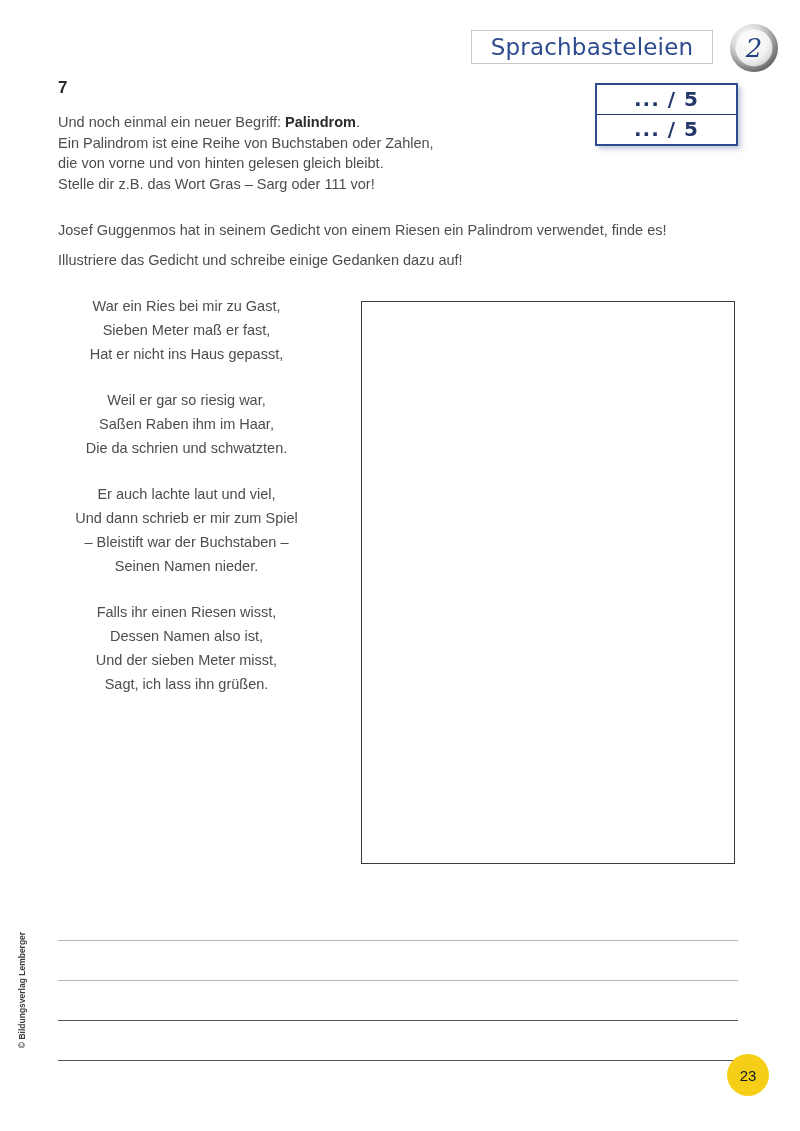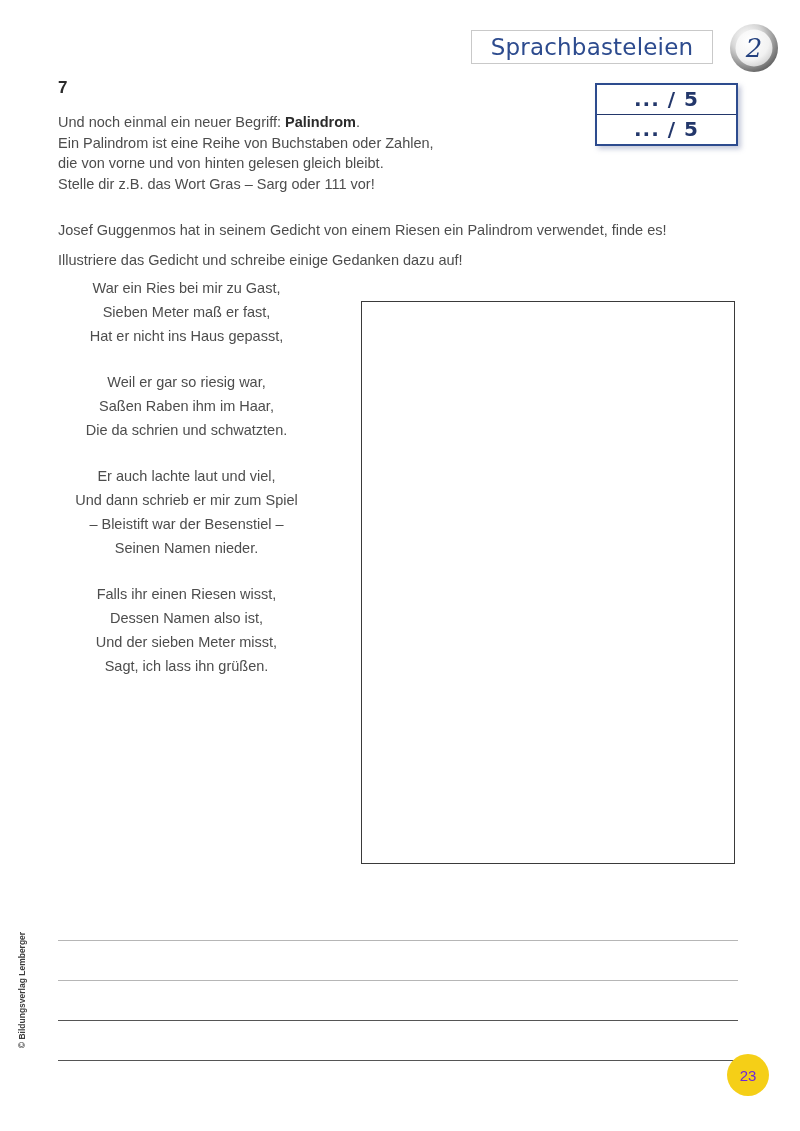--- a/index.html
+++ b/index.html
@@ -106,21 +106,21 @@
     white-space: nowrap;
   }
   .instr-line b { color: #2b2b2b; font-weight: bold; }
   #instr-guggenmos { margin-top: 26px; }
   #instr-illustrate { margin-top: 9px; }
 
   
   #poem {
     position: absolute;
     left: 40px;
-    top: 276px;
+    top: 294px;
     width: 293px;
     text-align: center;
   }
   .stanza { margin-bottom: 22px; }
   .poem-line {
     font-size: 14.5px;
     line-height: 24px;
     color: #4d4d4d;
     white-space: nowrap;
   }
@@ -177,21 +177,21 @@
     margin-left: -21px;
     margin-top: -21px;
     border-radius: 50%;
     background: #f5cf17;
     display: flex;
     align-items: center;
     justify-content: center;
   }
   #page-number-text {
     font-size: 15px;
-    color: #6d28d9;
+    color: #0f172a;
     font-family: "Liberation Sans", sans-serif;
   }
 </style>
 </head>
 <body>
 
 <div id="header-area">
 
   <div id="title-box">
     <span id="title-text">Sprachbasteleien</span>
@@ -247,21 +247,21 @@
     <div class="poem-line">Hat er nicht ins Haus gepasst,</div>
   </div>
   <div class="stanza">
     <div class="poem-line">Weil er gar so riesig war,</div>
     <div class="poem-line">Saßen Raben ihm im Haar,</div>
     <div class="poem-line">Die da schrien und schwatzten.</div>
   </div>
   <div class="stanza">
     <div class="poem-line">Er auch lachte laut und viel,</div>
     <div class="poem-line">Und dann schrieb er mir zum Spiel</div>
-    <div class="poem-line">– Bleistift war der Besenstiel –</div>
+    <div class="poem-line">– Bleistift war der Buchstaben –</div>
     <div class="poem-line">Seinen Namen nieder.</div>
   </div>
   <div class="stanza">
     <div class="poem-line">Falls ihr einen Riesen wisst,</div>
     <div class="poem-line">Dessen Namen also ist,</div>
     <div class="poem-line">Und der sieben Meter misst,</div>
     <div class="poem-line">Sagt, ich lass ihn grüßen.</div>
   </div>
 </div>
 

